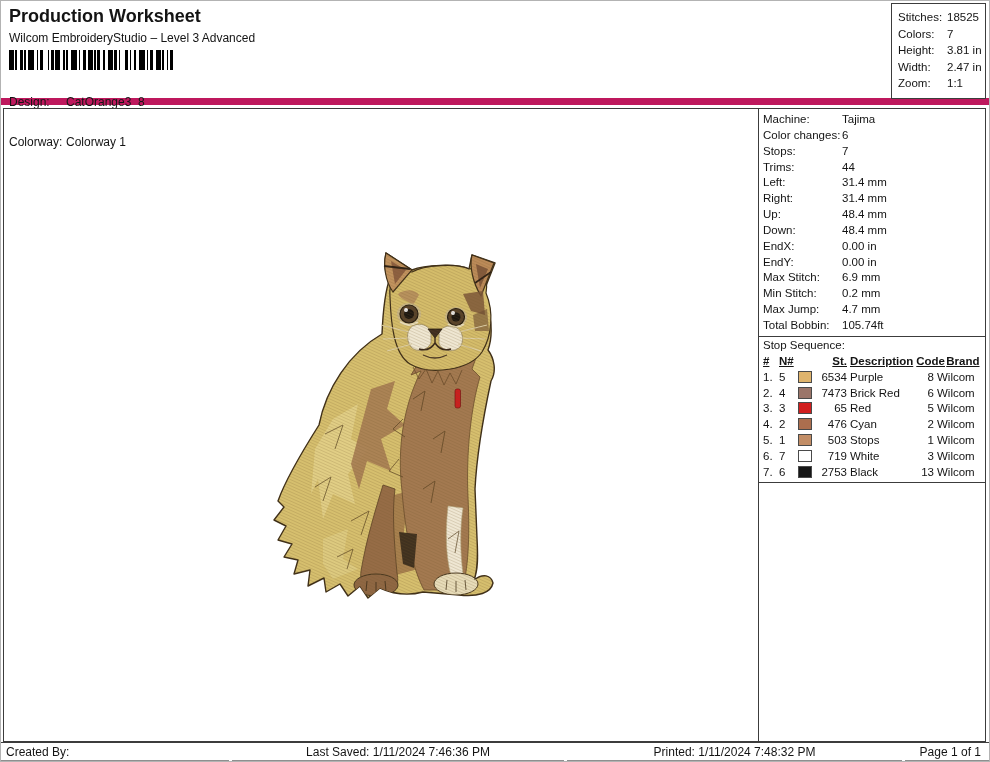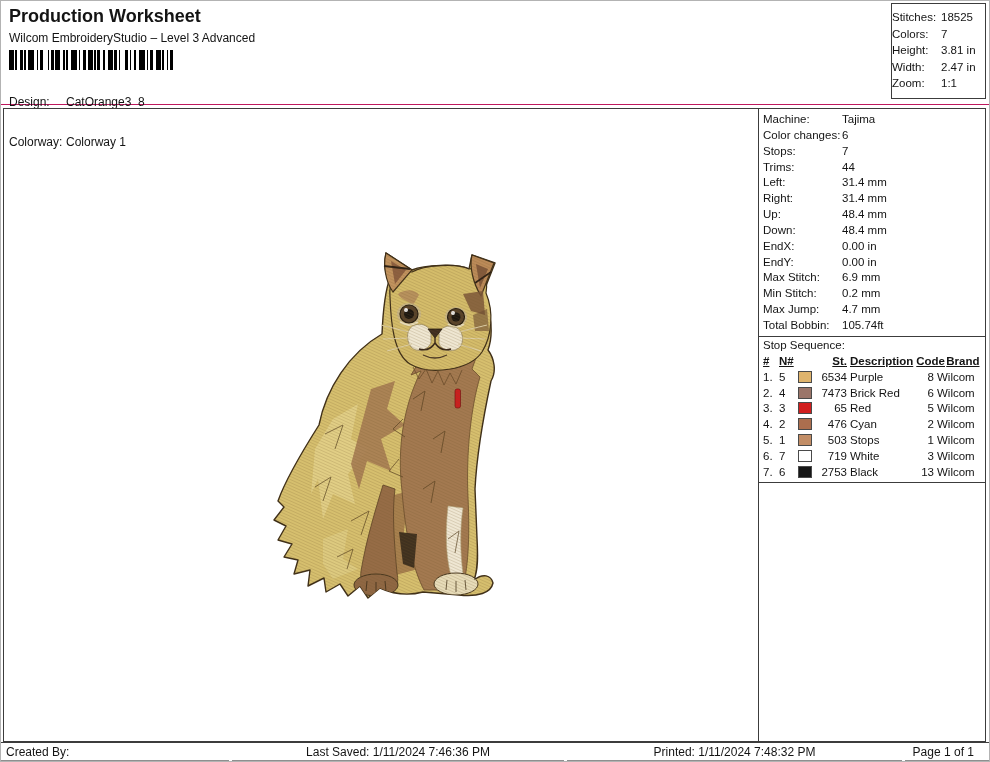--- a/index.html
+++ b/index.html
@@ -3,31 +3,31 @@
 <meta charset="utf-8">
 <style>
   html,body{margin:0;padding:0;background:#fff;}
   .page{
     position:relative;width:990px;height:762px;box-sizing:border-box;
     background:#fff;border:1px solid #b3b3b3;overflow:hidden;
     font-family:"Liberation Sans",sans-serif;color:#141414;
   }
   
   .header-row{position:absolute;left:0;top:0;width:100%;height:104px;
-    border-bottom:1px solid #be185d;box-sizing:border-box;}
+    border-bottom:7px solid #be185d;box-sizing:border-box;}
   .header-left{position:absolute;left:8px;top:5px;}
   .title{font-size:18px;font-weight:bold;}
   .subtitle{font-size:12px;margin-top:4px;}
   .barcode{margin-top:5px;height:20px;width:176px;display:flex;align-items:stretch;overflow:hidden;}
   .barcode .bar{background:#000;flex:0 0 auto;}
   .barcode .gap{background:#fff;flex:0 0 auto;}
   .hkv{font-size:12px;line-height:16px;}
   .hkv .k{display:inline-block;width:57px;margin-top:24px;}
   .summary-box{position:absolute;top:2px;right:3px;width:95px;height:96px;
-    border:1px solid #3c3c3c;box-sizing:border-box;padding:5px 0 0 0;}
+    border:1px solid #3c3c3c;box-sizing:border-box;padding:5px 0 0 6px;}
   .srow2{font-size:11.5px;line-height:16.5px;white-space:nowrap;}
   .srow2 .k{display:inline-block;width:49px;}
   
   .content{position:absolute;left:2px;right:3px;top:107px;bottom:19px;
     border:1px solid #3c3c3c;box-sizing:border-box;display:flex;}
   .design-area{flex:1;position:relative;}
   .cat-wrap{position:absolute;left:259px;top:130px;width:250px;height:375px;}
   .cat-wrap svg{width:100%;height:100%;display:block;}
   
   .side-panel{width:227px;border-left:1px solid #3c3c3c;box-sizing:border-box;
@@ -45,21 +45,21 @@
   .panel-spacer{flex:1;border-top:1px solid #3c3c3c;}
   
   .footer{position:absolute;left:0;right:0;bottom:0;height:19px;
     border-top:1px solid #3c3c3c;box-sizing:border-box;display:flex;font-size:12px;}
   .fcell{height:100%;box-sizing:border-box;display:flex;align-items:center;
     border-bottom:1px solid #8f8f8f;white-space:nowrap;}
   .fcell+.fcell{margin-left:3px;}
   .fc1{width:228px;padding-left:5px;}
   .fc2{width:332px;justify-content:center;}
   .fc3{width:335px;justify-content:center;text-align:center;}
-  .fc4{flex:1;justify-content:flex-end;padding-right:15px;}
+  .fc4{flex:1;justify-content:flex-end;padding-right:8px;}
 </style>
 </head>
 <body>
 
 <div class="page">
 
   <div class="header-row">
     <div class="header-left">
       <div class="title">Production Worksheet</div>
       <div class="subtitle">Wilcom EmbroideryStudio – Level 3 Advanced</div>

